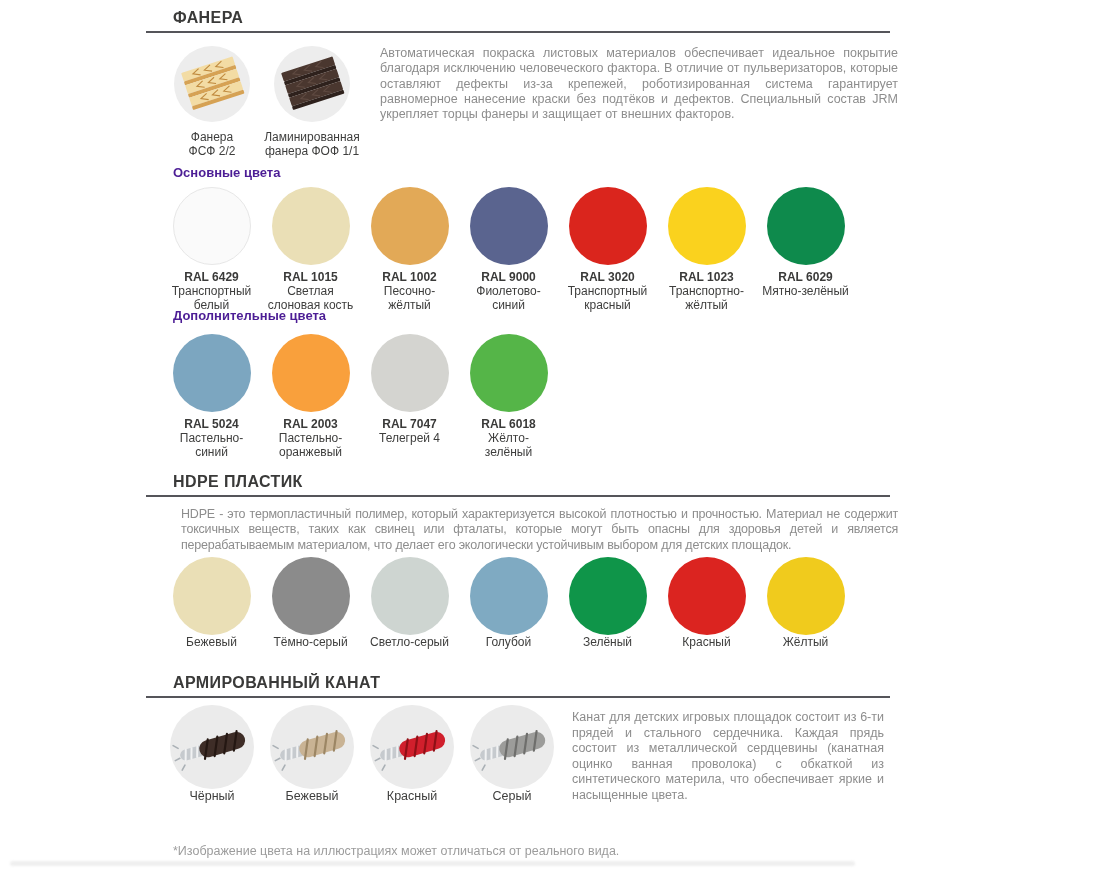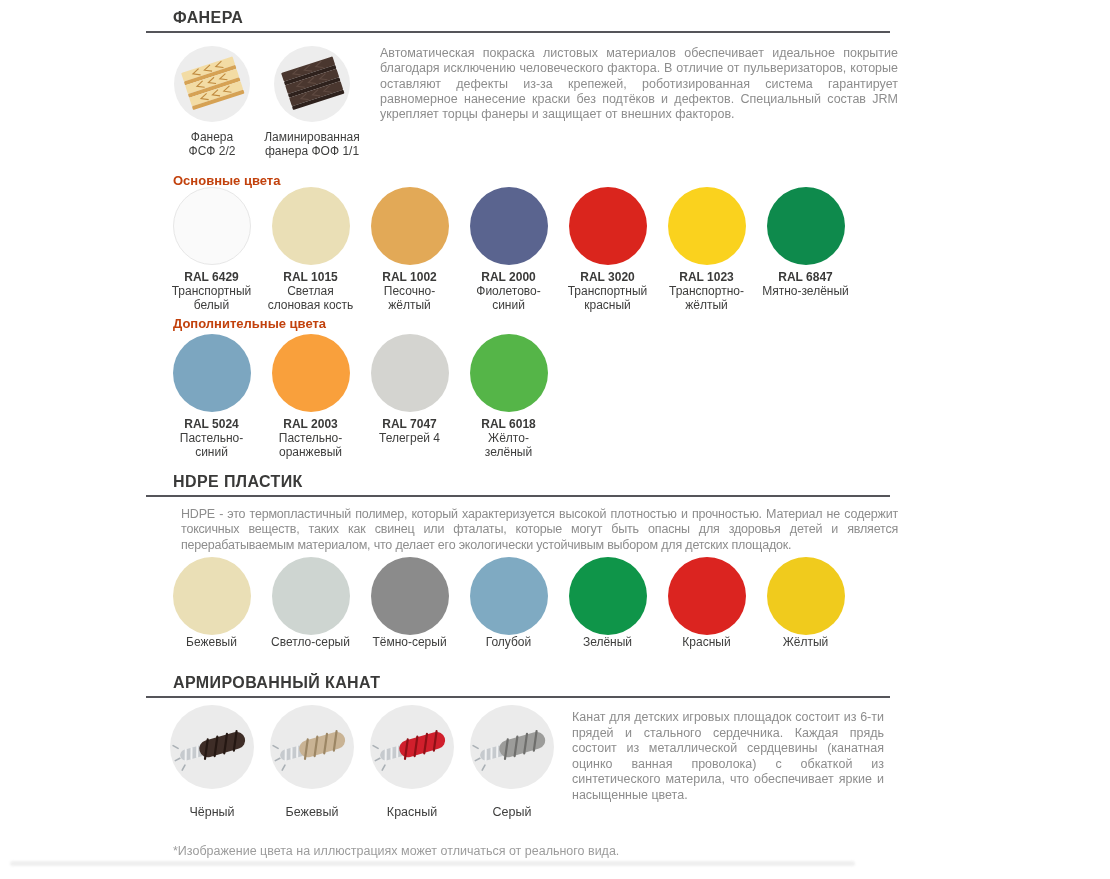--- a/index.html
+++ b/index.html
@@ -7,29 +7,29 @@
         font-family:"Liberation Sans",sans-serif;color:#3b3b3a;}
   .sec-title{position:absolute;left:173px;font-size:16px;font-weight:bold;
              letter-spacing:.4px;color:#3a3a39;}
   .rule{position:absolute;left:146px;width:744px;height:2px;background:#55555a;
         box-shadow:0 3px 0 -1px #dcdcdc;}
   .para{position:absolute;margin:8px;text-align:justify;font-size:12.5px;
         line-height:15.3px;color:#8d8d8d;}
   #plywood-desc{left:372px;top:38px;width:518px;}
   #hdpe-desc{left:173px;top:499px;width:717px;letter-spacing:-0.2px;}
   #rope-desc{left:564px;top:702px;width:312px;line-height:15.6px;}
-  .subhead{position:absolute;left:173px;font-size:13px;font-weight:600;color:#c2410c;margin-top:8px;}
+  .subhead{position:absolute;left:173px;font-size:13px;font-weight:600;color:#4c1d95;}
   .swrow{position:absolute;left:162px;display:flex;}
   .cell{width:99px;flex:0 0 99px;}
   .rcell{width:100px;flex:0 0 100px;}
   .dot{width:78px;height:78px;border-radius:50%;margin:0 auto;box-sizing:border-box;}
   .code{margin-top:5px;text-align:center;font-weight:bold;font-size:12px;color:#3a3a39;}
   .cname{margin-top:1px;text-align:center;font-size:12px;line-height:13.5px;
          color:#3e3e3d;white-space:pre-line;}
-  .rope-name{margin-top:16px;text-align:center;font-size:12.5px;color:#3e3e3d;}
+  .rope-name{margin-top:0;text-align:center;font-size:12.5px;color:#3e3e3d;}
   #plywood-samples{position:absolute;left:162px;top:46px;display:flex;}
   .sample{width:100px;flex:0 0 100px;text-align:center;}
   .sample .cap{margin-top:9px;font-size:12px;line-height:13.5px;color:#3e3e3d;
                white-space:pre-line;}
   .icon-wrap{width:76px;height:76px;margin:0 auto;}
   .footnote{position:absolute;left:173px;top:844px;font-size:12.5px;color:#9c9c9c;text-align:right;}
   .bottom-smudge{position:absolute;left:10px;top:861px;width:845px;height:5px;
                  background:#efefef;border-radius:3px;filter:blur(1.2px);}
 </style>
 </head>
@@ -96,39 +96,39 @@
 слоновая кость</div>
       </div>
       <div class="cell">
         <div class="dot" style="background: rgb(226, 169, 87);"></div>
         <div class="code">RAL 1002</div>
         <div class="cname">Песочно-
 жёлтый</div>
       </div>
       <div class="cell">
         <div class="dot" style="background: rgb(90, 100, 143);"></div>
-        <div class="code">RAL 2000</div>
+        <div class="code">RAL 9000</div>
         <div class="cname">Фиолетово-
 синий</div>
       </div>
       <div class="cell">
         <div class="dot" style="background: rgb(218, 37, 29);"></div>
         <div class="code">RAL 3020</div>
         <div class="cname">Транспортный
 красный</div>
       </div>
       <div class="cell">
         <div class="dot" style="background: rgb(250, 210, 30);"></div>
         <div class="code">RAL 1023</div>
         <div class="cname">Транспортно-
 жёлтый</div>
       </div>
       <div class="cell">
         <div class="dot" style="background: rgb(14, 138, 76);"></div>
-        <div class="code">RAL 6847</div>
+        <div class="code">RAL 6029</div>
         <div class="cname">Мятно-зелёный</div>
       </div>
     </div>
 
   <div class="subhead" style="top:308px">Дополнительные цвета</div>
   <div class="swrow" id="row-additional" style="top:334px">
       <div class="cell">
         <div class="dot" style="background: rgb(124, 166, 192);"></div>
         <div class="code">RAL 5024</div>
         <div class="cname">Пастельно-
@@ -156,26 +156,26 @@
   <div class="sec-title" style="top:473px">HDPE ПЛАСТИК</div>
   <div class="rule" style="top:495px"></div>
 
   <p class="para" id="hdpe-desc">HDPE - это термопластичный полимер, который характеризуется высокой плотностью и прочностью. Материал не содержит токсичных веществ, таких как свинец или фталаты, которые могут быть опасны для здоровья детей и является перерабатываемым материалом, что делает его экологически устойчивым выбором для детских площадок.</p>
   <div class="swrow" id="row-hdpe" style="top:557px">
       <div class="cell">
         <div class="dot" style="background: rgb(234, 223, 182);"></div>
         <div class="cname">Бежевый</div>
       </div>
       <div class="cell">
+        <div class="dot" style="background: rgb(139, 139, 139);"></div>
+        <div class="cname">Тёмно-серый</div>
+      </div>
+      <div class="cell">
         <div class="dot" style="background: rgb(206, 213, 209);"></div>
         <div class="cname">Светло-серый</div>
-      </div>
-      <div class="cell">
-        <div class="dot" style="background: rgb(139, 139, 139);"></div>
-        <div class="cname">Тёмно-серый</div>
       </div>
       <div class="cell">
         <div class="dot" style="background: rgb(127, 170, 194);"></div>
         <div class="cname">Голубой</div>
       </div>
       <div class="cell">
         <div class="dot" style="background: rgb(15, 149, 73);"></div>
         <div class="cname">Зелёный</div>
       </div>
       <div class="cell">

